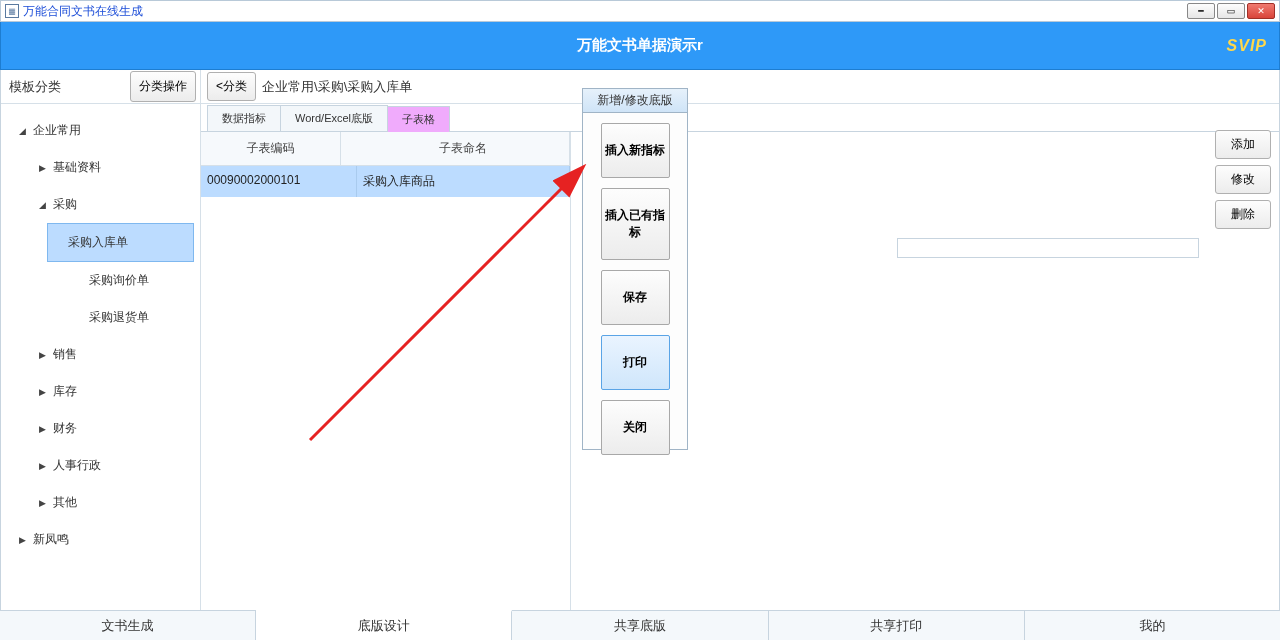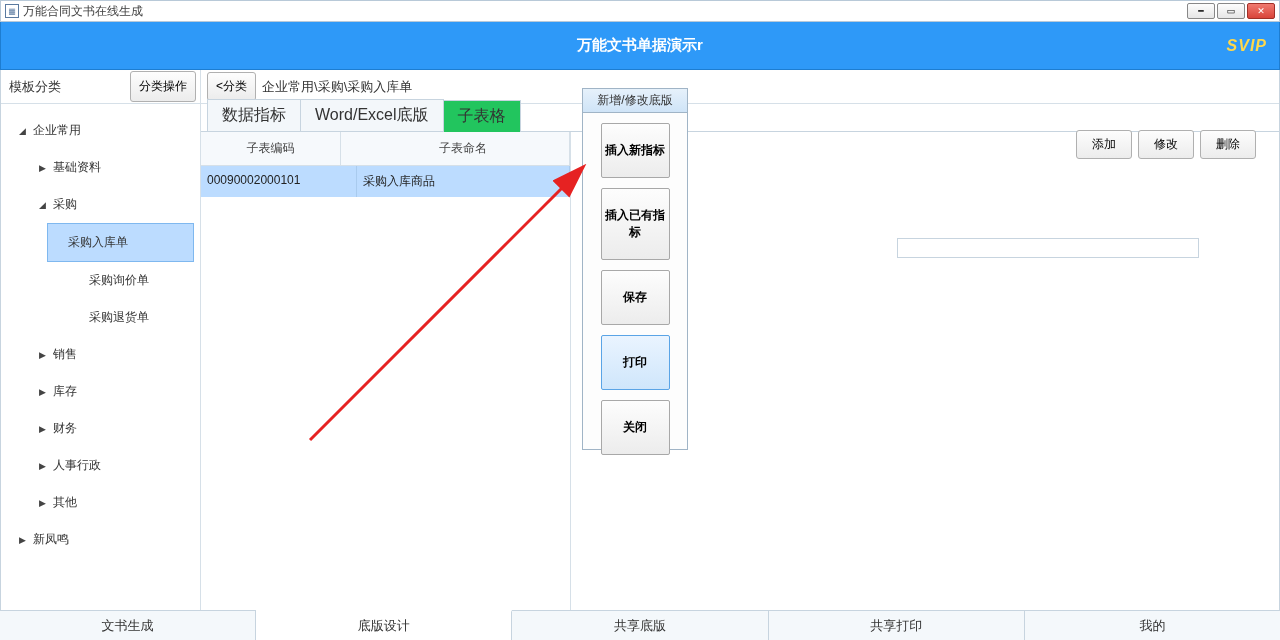--- a/index.html
+++ b/index.html
@@ -8,21 +8,21 @@
     
     .watermark { position: absolute; top: 0; left: 0; z-index: 0; opacity: 0.35; pointer-events: none; }
     .watermark-logo { width: 60px; height: 60px; display: inline-block; vertical-align: middle; }
     .watermark-text { display: inline-block; vertical-align: middle; margin-left: 4px; }
     .watermark-cn { color: #3eb0ef; font-size: 22px; font-weight: bold; }
     .watermark-url { color: #33aa55; font-size: 14px; font-weight: bold; margin-top: -2px; }
 
     
     .titlebar { height: 22px; background: #fff; border: 1px solid #b8c9d8; display: flex; align-items: center; padding: 0 4px; position: relative; z-index: 2; }
     .titlebar .icon { width: 14px; height: 14px; margin-right: 4px; border: 1px solid #5a7aa0; display: inline-flex; align-items: center; justify-content: center; color: #5a7aa0; font-size: 8px; }
-    .titlebar .title { color: #404040; font-family: SimSun, sans-serif; }
+    .titlebar .title { color: #1d4ed8; font-family: SimSun, sans-serif; }
     .titlebar .win-controls { margin-left: auto; display: flex; gap: 2px; }
     .titlebar .win-btn { width: 28px; height: 16px; border: 1px solid #888; background: linear-gradient(#fdfdfd,#e6e6e6); display: flex; align-items: center; justify-content: center; font-size: 9px; border-radius: 2px; cursor: default; }
     .titlebar .win-btn.close { background: linear-gradient(#f07a70,#d9443a); border-color: #a03028; color: #fff; }
 
     
     .blue-header { height: 48px; background: #2e99f8; display: flex; align-items: center; justify-content: center; position: relative; z-index: 1; border: 1px solid #1d7dd1; border-top: none; }
     .blue-header .title { color: #fff; font-size: 15px; font-weight: bold; }
     .blue-header .svip { position: absolute; right: 12px; color: #ffd84a; font-size: 16px; font-weight: bold; font-style: italic; letter-spacing: 1px; }
 
     
@@ -38,36 +38,36 @@
     .tree-item.level3 { padding-left: 88px; font-size: 12px; }
     .tree-item.level3.selected { background: #bcdcff; border: 1px solid #7fb8ef; margin-left: 46px; padding-left: 20px; margin-right: 6px; }
 
     
     .content { flex: 1; display: flex; flex-direction: column; position: relative; }
     .breadcrumb-bar { height: 34px; border-bottom: 1px solid #d6e0e8; display: flex; align-items: center; padding: 0 6px; gap: 6px; }
     .small-btn { background: linear-gradient(#fdfdfd,#ececec); border: 1px solid #b0b0b0; border-radius: 3px; padding: 5px 8px; cursor: default; font-size: 12px; }
     .breadcrumb { color: #333; font-size: 13px; }
 
     .tabs-row { display: flex; align-items: flex-end; height: 28px; border-bottom: 1px solid #c7d4df; padding-left: 6px; gap: 0; }
-    .tab { padding: 5px 14px; border: 1px solid #c7d4df; border-bottom: none; background: #f3f7fa; margin-right: -1px; color: #333; cursor: default; font-size: 16px; }
-    .tab.active { background: #22c55e; border-top: 1px solid #c7d4df; position: relative; top: 1px; }
+    .tab { padding: 5px 14px; border: 1px solid #c7d4df; border-bottom: none; background: #f3f7fa; margin-right: -1px; color: #333; cursor: default; font-size: 11px; }
+    .tab.active { background: #f0abfc; border-top: 1px solid #c7d4df; position: relative; top: 1px; }
 
     .table-area { flex: 1; display: flex; }
     .table-main { width: 370px; border-right: 1px solid #d6e0e8; }
     .table-head { display: flex; background: #f6f9fc; border-bottom: 1px solid #d6e0e8; gap: 16px; }
     .th { padding: 8px 0; text-align: center; color: #444; border-right: 1px solid #d6e0e8; }
     .th1 { width: 140px; }
     .th2 { flex: 1; }
     .table-row { display: flex; background: #bcdcff; }
     .td { padding: 7px 6px; border-right: 1px solid #a9cbee; color: #222; }
     .td1 { width: 156px; }
     .td2 { flex: 1; }
 
     
-    .right-actions { position: absolute; right: 23px; top: 60px; display: flex; flex-direction: row; gap: 6px; }
+    .right-actions { position: absolute; right: 8px; top: 60px; display: flex; flex-direction: column; gap: 6px; }
     .act-btn { width: 56px; padding: 5px 0; background: linear-gradient(#fdfdfd,#ececec); border: 1px solid #b0b0b0; border-radius: 3px; text-align: center; cursor: default; }
 
     
     .float-panel { position: absolute; left: 582px; top: 88px; width: 106px; height: 362px; background: #fdfdfd; border: 1px solid #a0b4c6; display: flex; flex-direction: column; align-items: center; padding-top: 0; z-index: 10; }
     .float-panel .fp-title { width: 100%; background: linear-gradient(#e6f1fb,#cfe4f7); border-bottom: 1px solid #a0b4c6; text-align: center; padding: 3px 0; color: #333; font-size: 12px; }
     .fp-btn { width: 69px; padding: 18px 0; background: linear-gradient(#fdfdfd,#ececec); border: 1px solid #a8a8a8; border-radius: 2px; text-align: center; margin-top: 10px; cursor: default; font-size: 12px; font-weight: bold; }
     .fp-btn.highlight { border-color: #5aa4e6; background: linear-gradient(#eaf4ff,#cfe6fb); }
     .fp-spacer { flex: 1; }
 
     

